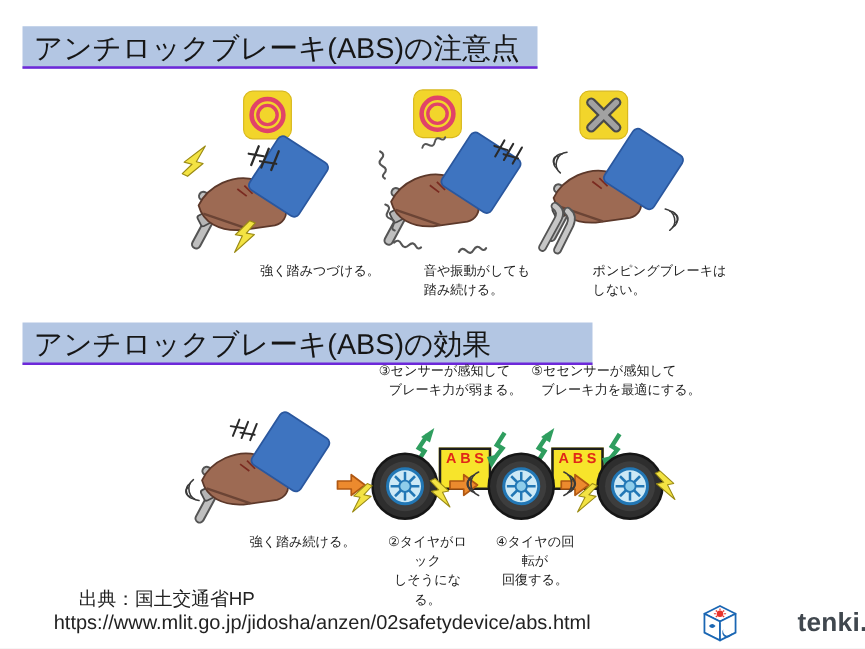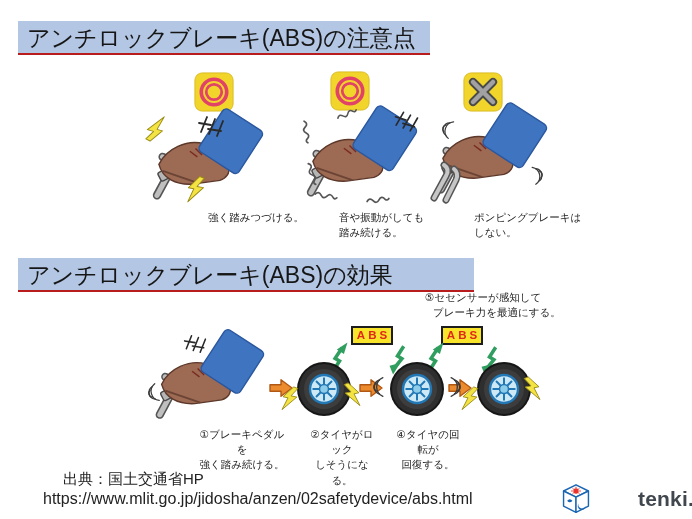--- a/index.html
+++ b/index.html
@@ -1,31 +1,31 @@
 <!DOCTYPE html>
 <html><head>
 <meta charset="utf-8">
 <style>
   html,body{margin:0;padding:0;background:#e9e9e9;}
   .page{position:relative;width:692px;height:519px;background:#ffffff;overflow:hidden;
         font-family:"Liberation Sans","DejaVu Sans",sans-serif;color:#1a1a1a;}
-  .hdr{position:absolute;left:18px;height:34px;background:#b3c6e3;border-bottom:2px solid #b91c1c;
+  .hdr{position:absolute;left:18px;height:34px;background:#b3c6e3;border-bottom:2px solid #6d28d9;
        font-size:23px;line-height:34px;padding-left:9px;color:#161616;white-space:nowrap;box-sizing:border-box;}
   .hdr1{top:21px;width:412px;}
   .hdr2{top:258px;width:456px;}
   .abs-pos{position:absolute;}
   svg{overflow:visible;display:block;}
   .cap{position:absolute;font-size:10.5px;line-height:1.45;color:#222;}
   .cap span{display:block;margin-left:40px;}
   .cap.center{text-align:center;}
   .lbl{position:absolute;font-size:10.5px;line-height:1.4;color:#222;white-space:nowrap;}
   .lbl .l2{display:block;padding-left:8px;}
-  .absbox{position:absolute;width:42px;height:19px;background:#f7e42b;border:2px solid #1d1d1d;
+  .absbox{position:absolute;width:42px;height:34px;background:#f7e42b;border:2px solid #1d1d1d;
           box-sizing:border-box;color:#e02818;font-size:11.5px;font-weight:bold;text-align:center;
-          line-height:15px;letter-spacing:3px;padding-left:3px;}
+          line-height:15px;letter-spacing:3px;padding-left:3px;margin-top:32px;}
   .footer-src{position:absolute;left:43px;top:470px;font-size:15px;color:#222;margin-left:20px;}
   .footer-url{position:absolute;left:43px;top:490px;font-size:16px;color:#222;}
   .logo{position:absolute;left:560px;top:483px;display:flex;align-items:center;gap:4px;}
   .logo-text{font-size:21px;font-weight:bold;color:#40474e;letter-spacing:0.2px;margin-left:42px;}
 </style>
 </head>
 <body>
 
 <div class="page">
 
@@ -176,20 +176,24 @@
     <span>音や振動がしても</span>
     <span>踏み続ける。</span>
   </div>
   <div class="cap" style="left:434px;top:210px">
     <span>ポンピングブレーキは</span>
     <span>しない。</span>
   </div>
 
   <div class="hdr hdr2">アンチロックブレーキ(ABS)の効果</div>
 
+  <div class="lbl" style="left:303px;top:290px">
+    <span>③センサーが感知して</span>
+    <span class="l2">ブレーキ力が弱まる。</span>
+  </div>
   <div class="lbl" style="left:425px;top:290px">
     <span>⑤セセンサーが感知して</span>
     <span class="l2">ブレーキ力を最適にする。</span>
   </div>
 
   <div class="absbox" style="left:351px;top:326px">ABS</div>
   <div class="absbox" style="left:441px;top:326px">ABS</div>
 
   <svg class="abs-pos" style="left:328px;top:342px" width="23" height="31" viewBox="0 0 26 34">
       <use href="#zig-up"></use>
@@ -248,21 +252,20 @@
     </svg>
 
   <svg class="abs-pos" style="left:372px;top:375px" width="14" height="24" viewBox="0 0 18 28">
       <use href="#vib-left"></use>
     </svg>
   <svg class="abs-pos" style="left:448px;top:375px;transform:scaleX(-1)" width="14" height="24" viewBox="0 0 18 28">
       <use href="#vib-left"></use>
     </svg>
 
   <div class="cap center" style="left:156px;top:427px;width:132px">
-    <span>①ブレーキペダルを</span>
     <span>強く踏み続ける。</span>
   </div>
   <div class="cap center" style="left:270px;top:427px;width:104px">
     <span>②タイヤがロック</span>
     <span>しそうになる。</span>
   </div>
   <div class="cap center" style="left:356px;top:427px;width:104px">
     <span>④タイヤの回転が</span>
     <span>回復する。</span>
   </div>

